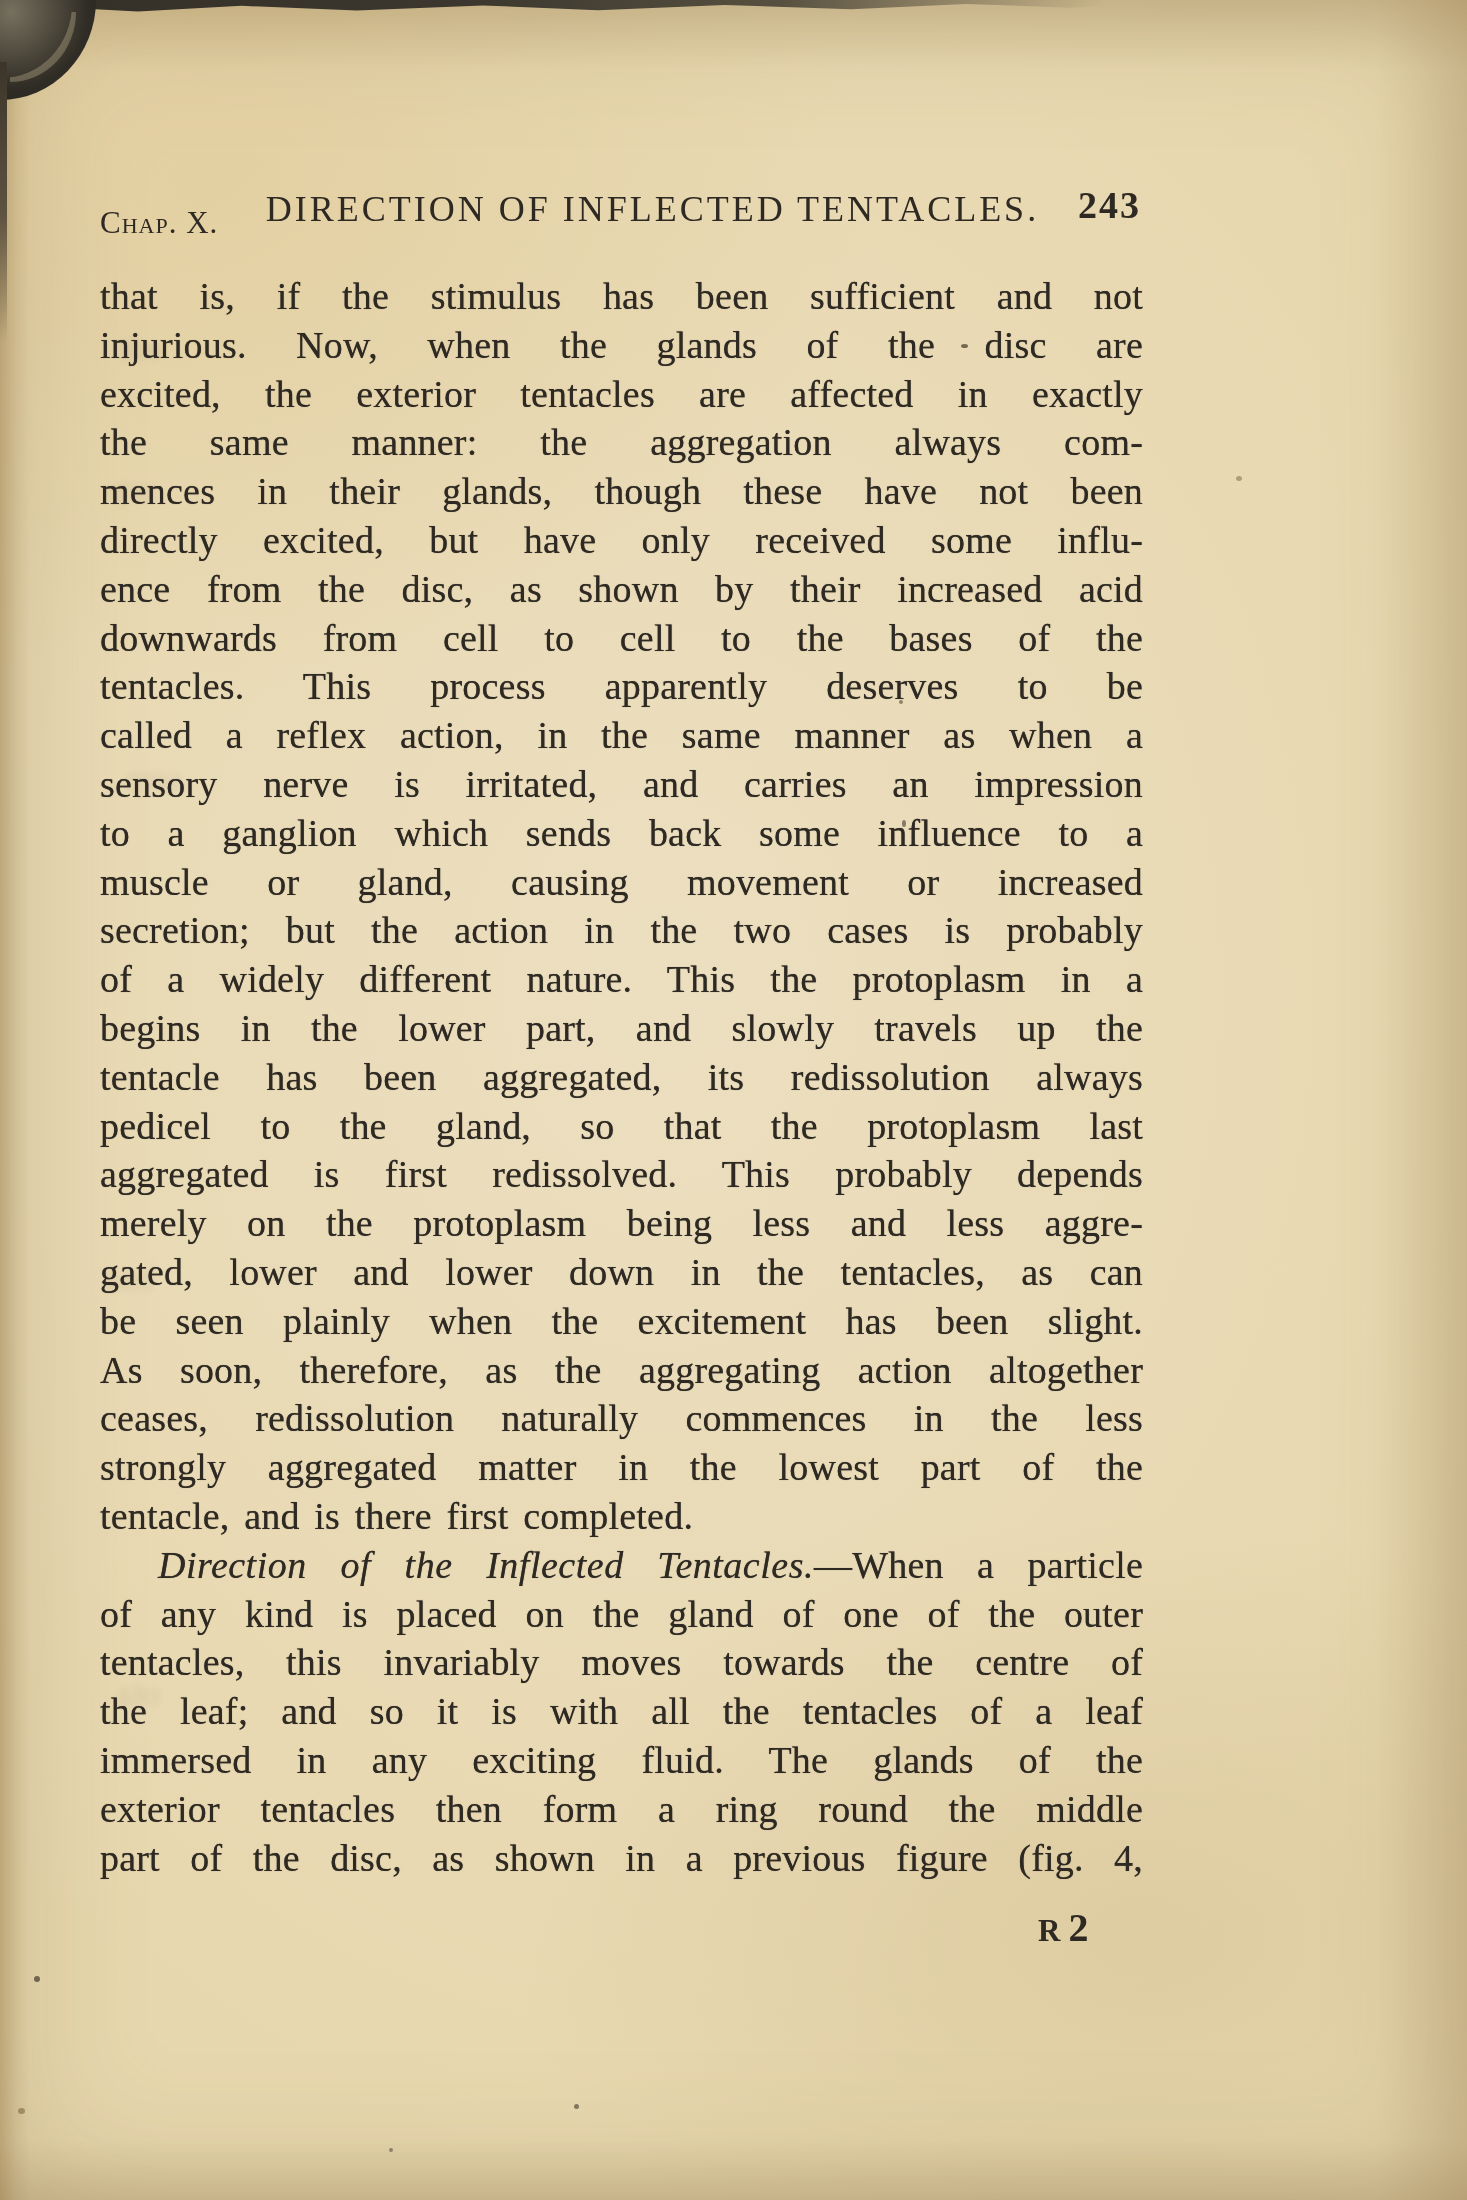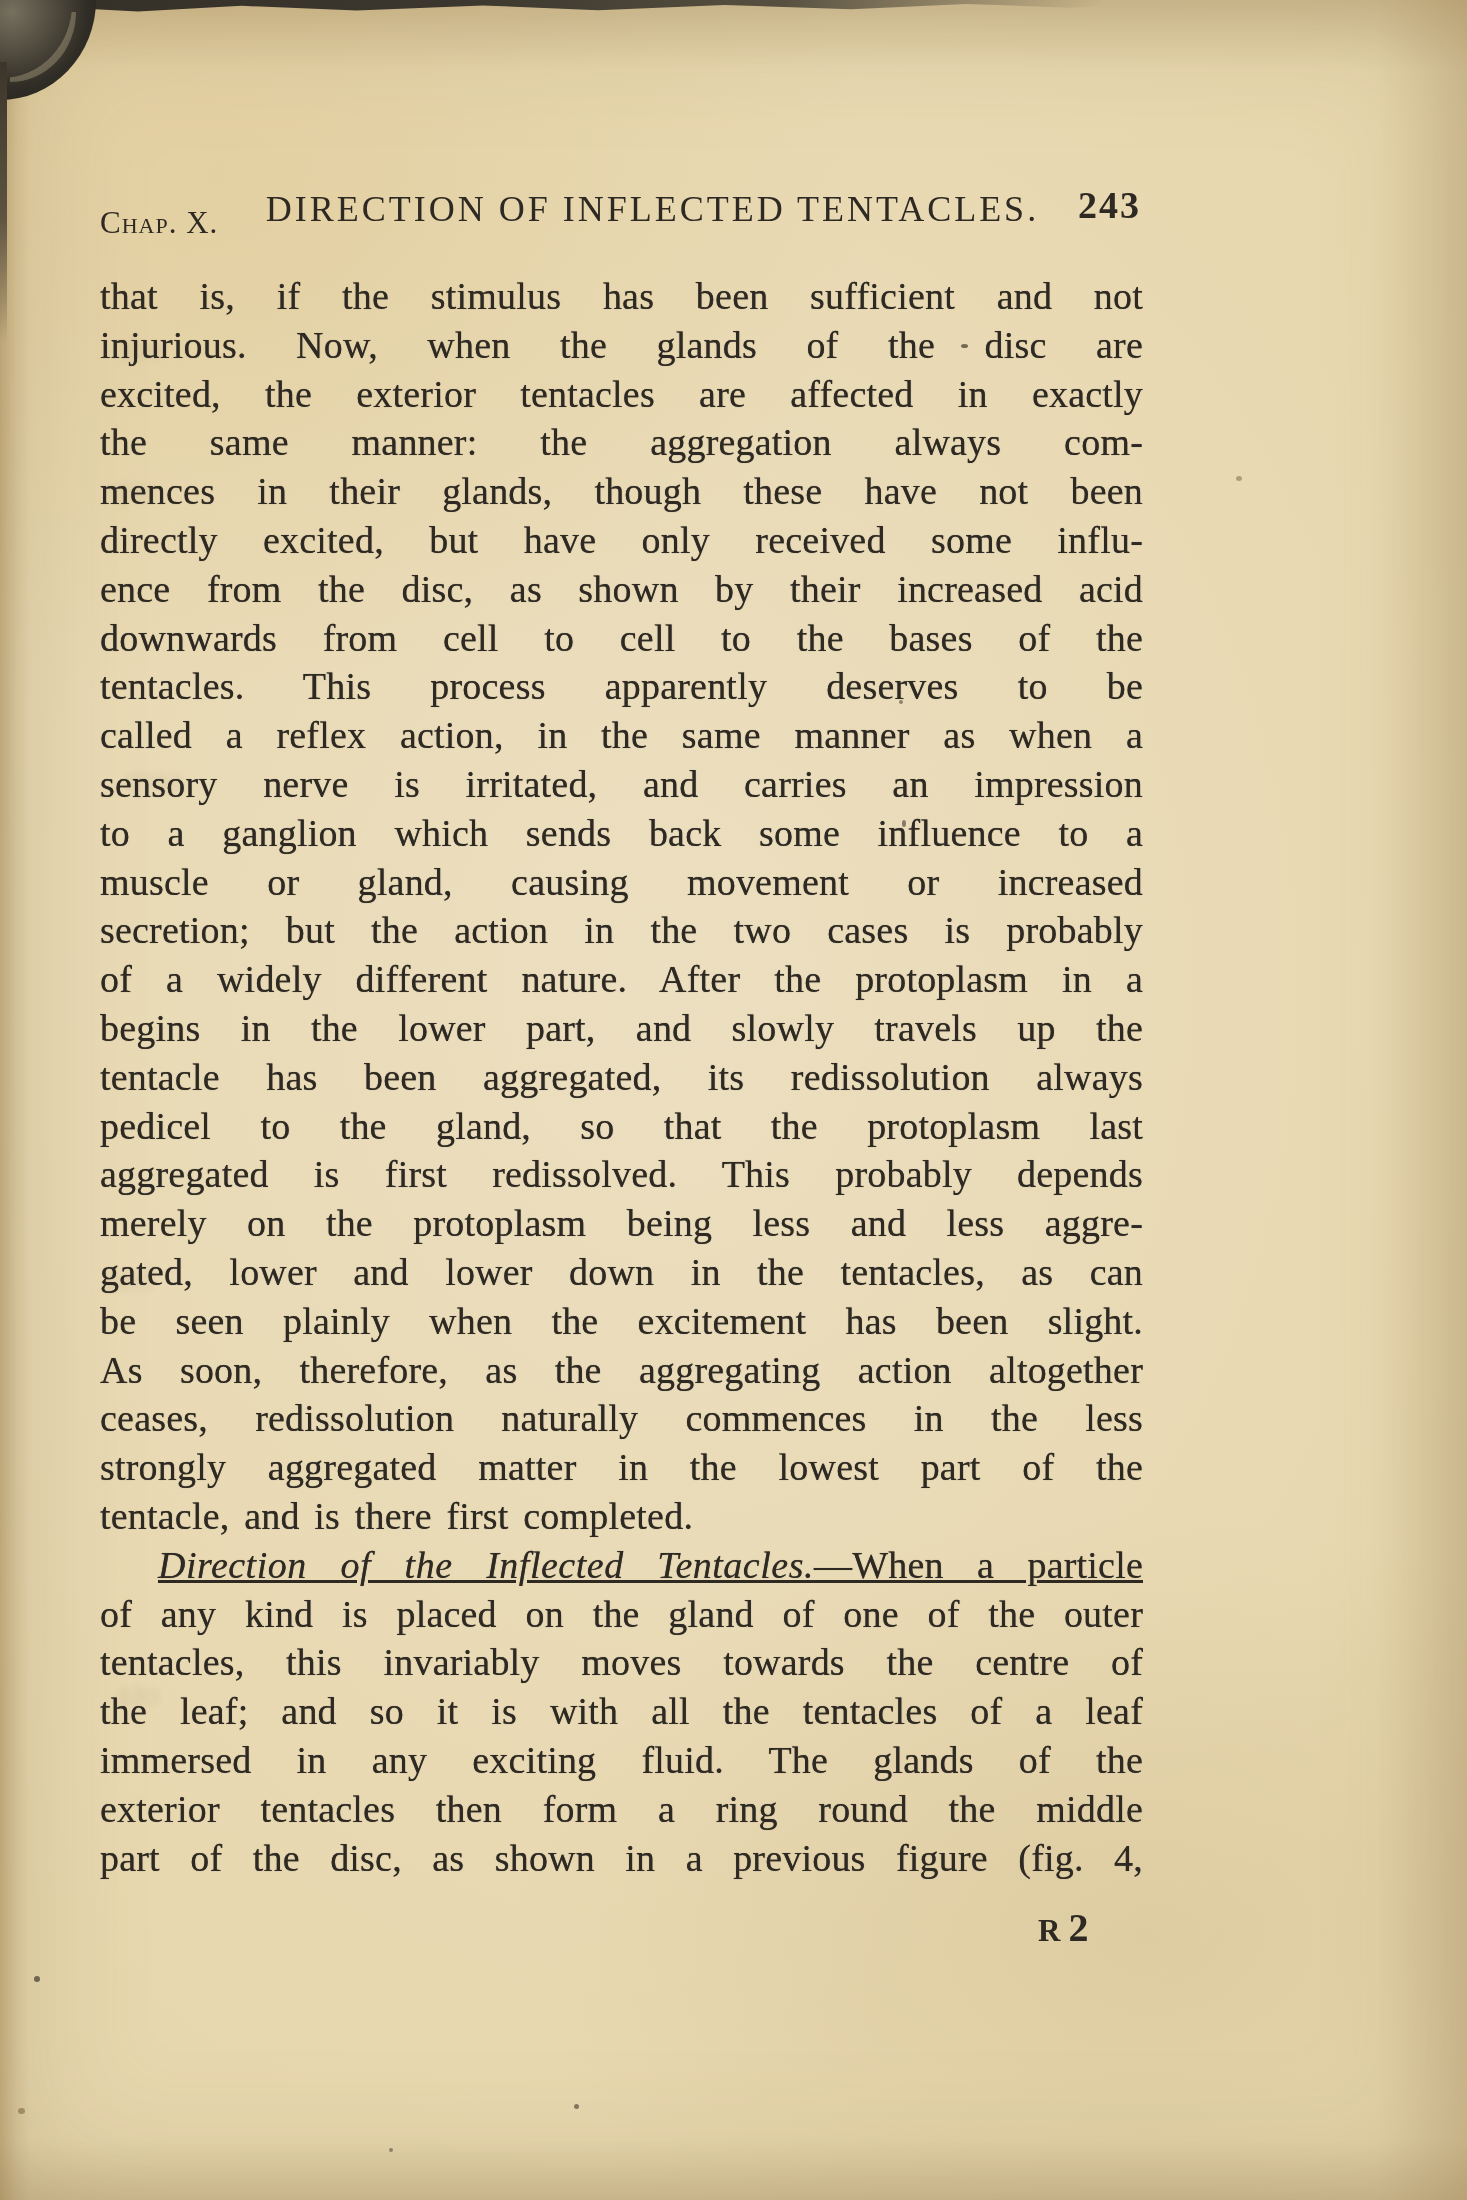--- a/index.html
+++ b/index.html
@@ -45,21 +45,21 @@
   .header{position:absolute;top:183px;left:0;width:100%;height:44px;}
   .chap{position:absolute;left:0;top:22px;font-variant:small-caps;font-size:31px;letter-spacing:1px;}
   .running-title{position:absolute;left:50%;top:5px;transform:translateX(-46%);
     font-size:36px;letter-spacing:3px;white-space:nowrap;}
   .page-num{position:absolute;right:2px;top:0;font-size:38px;letter-spacing:2px;font-weight:bold;}
   .bodytext{position:absolute;top:272px;left:0;width:100%;
     font-size:38px;line-height:48.8px;letter-spacing:0.2px;word-spacing:5px;
     text-shadow:0 0 0.7px rgba(46,42,35,0.8);}
   .line{width:100%;height:48.8px;white-space:nowrap;}
   .line.fill{text-align:justify;text-align-last:justify;white-space:normal;height:48.8px;overflow:hidden;}
-  .line.indent{text-indent:58px;text-decoration:underline;}
+  .line.indent{text-indent:58px;}
   .it{font-style:italic;letter-spacing:0.5px;}
   .sig{position:absolute;top:1904px;left:938px;font-weight:bold;}
   .sig-r{font-size:31px;letter-spacing:4px;}
   .sig-2{font-size:40px;}
 </style>
 </head>
 <body>
 
 <div class="page">
 
@@ -103,21 +103,21 @@
         <div class="line fill">mences in their glands, though these have not been</div>
         <div class="line fill">directly excited, but have only received some influ-</div>
         <div class="line fill">ence from the disc, as shown by their increased acid</div>
         <div class="line fill">downwards from cell to cell to the bases of the</div>
         <div class="line fill">tentacles.  This process apparently deserves to be</div>
         <div class="line fill">called a reflex action, in the same manner as when a</div>
         <div class="line fill">sensory nerve is irritated, and carries an impression</div>
         <div class="line fill">to a ganglion which sends back some influence to a</div>
         <div class="line fill">muscle or gland, causing movement or increased</div>
         <div class="line fill">secretion; but the action in the two cases is probably</div>
-        <div class="line fill">of a widely different nature.  After the protoplasm in a</div>
+        <div class="line fill">of a widely different nature.  This the protoplasm in a</div>
         <div class="line fill">begins in the lower part, and slowly travels up the</div>
         <div class="line fill">tentacle has been aggregated, its redissolution always</div>
         <div class="line fill">pedicel to the gland, so that the protoplasm last</div>
         <div class="line fill">aggregated is first redissolved.  This probably depends</div>
         <div class="line fill">merely on the protoplasm being less and less aggre-</div>
         <div class="line fill">gated, lower and lower down in the tentacles, as can</div>
         <div class="line fill">be seen plainly when the excitement has been slight.</div>
         <div class="line fill">As soon, therefore, as the aggregating action altogether</div>
         <div class="line fill">ceases, redissolution naturally commences in the less</div>
         <div class="line fill">strongly aggregated matter in the lowest part of the</div>

